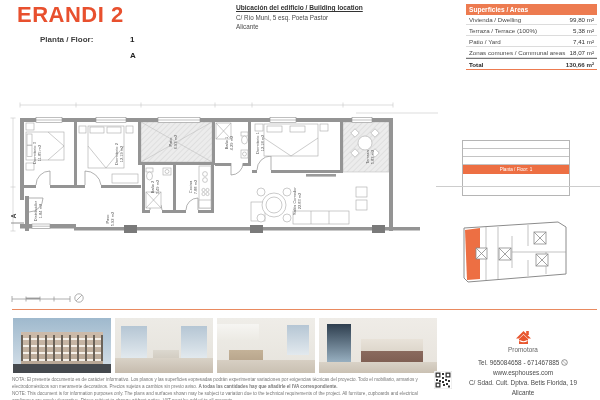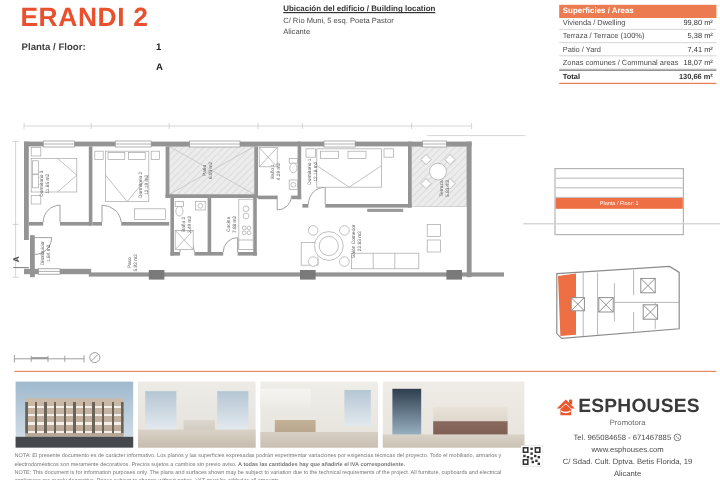--- a/index.html
+++ b/index.html
@@ -1,21 +1,21 @@
 <!DOCTYPE html>
 <html><head>
 <meta charset="utf-8">
 <style>
   html,body{margin:0;padding:0;background:#fff;}
   .page{position:relative;width:600px;height:400px;background:#fff;overflow:hidden;
         font-family:"Liberation Sans",sans-serif;color:#4a4a4a;}
   
   .title{position:absolute;left:17px;top:2px;font-size:22px;font-weight:bold;
          color:#e8502e;letter-spacing:.5px;}
-  .spec-label{position:absolute;left:18px;font-size:8px;font-weight:bold;color:#3f3f3f;}
+  .spec-label{position:absolute;left:40px;font-size:8px;font-weight:bold;color:#3f3f3f;}
   .spec-value{position:absolute;left:130px;font-size:8px;font-weight:bold;color:#222;}
   .loc{position:absolute;left:236px;top:3px;font-size:6.3px;line-height:1.45;color:#4a4a4a;}
   .loc .loc-title{font-weight:bold;text-decoration:underline;font-size:6.6px;color:#333;}
   
   .areas{position:absolute;left:466px;top:4px;width:131px;font-size:6.2px;color:#4a4a4a;}
   .areas-header{background:#ed7b50;color:#fff;font-weight:bold;font-size:6.6px;
                 padding:2px 3px 1.5px;}
   .arow{display:flex;justify-content:space-between;padding:1.8px 3px 1.2px;
         border-bottom:.5px solid #dcdcdc;}
   .arow .aval{font-weight:normal;color:#333;}
@@ -403,21 +403,20 @@
   </svg>
 
   <div class="footer">
     <div class="brandline">
       <svg width="17" height="15" viewBox="0 0 17 15">
         <rect x="11.2" y="1" width="2.6" height="4" fill="#e8572f"></rect>
         <polygon points="1,8.5 8.5,1 16,8.5 13,8.5 8.5,4 4,8.5" fill="#e8572f"></polygon>
         <polygon points="4,9 8.5,4.8 13,9 13,14 4,14" fill="#e8572f"></polygon>
         <path d="M4.5 10.5 Q8.5 13 12.5 10.5" stroke="#fff" stroke-width="1.1" fill="none"></path>
       </svg>
-      <span class="brand">ESPHOUSES</span>
     </div>
     <div class="brand-sub">Promotora</div>
     <div class="contact">
       <div>
         <span>Tel. 965084658 - 671467885</span>
         <svg width="7" height="7" viewBox="0 0 10 10" style="vertical-align:-1px">
           <circle cx="5" cy="5" r="4" fill="none" stroke="#555" stroke-width="0.9"></circle>
           <path d="M3.2 3.4 Q5 7 7 6.4 L6.4 5.2 5.4 5.6 4.2 4.2 4.8 3.4 Z" fill="#555"></path>
         </svg>
       </div>

